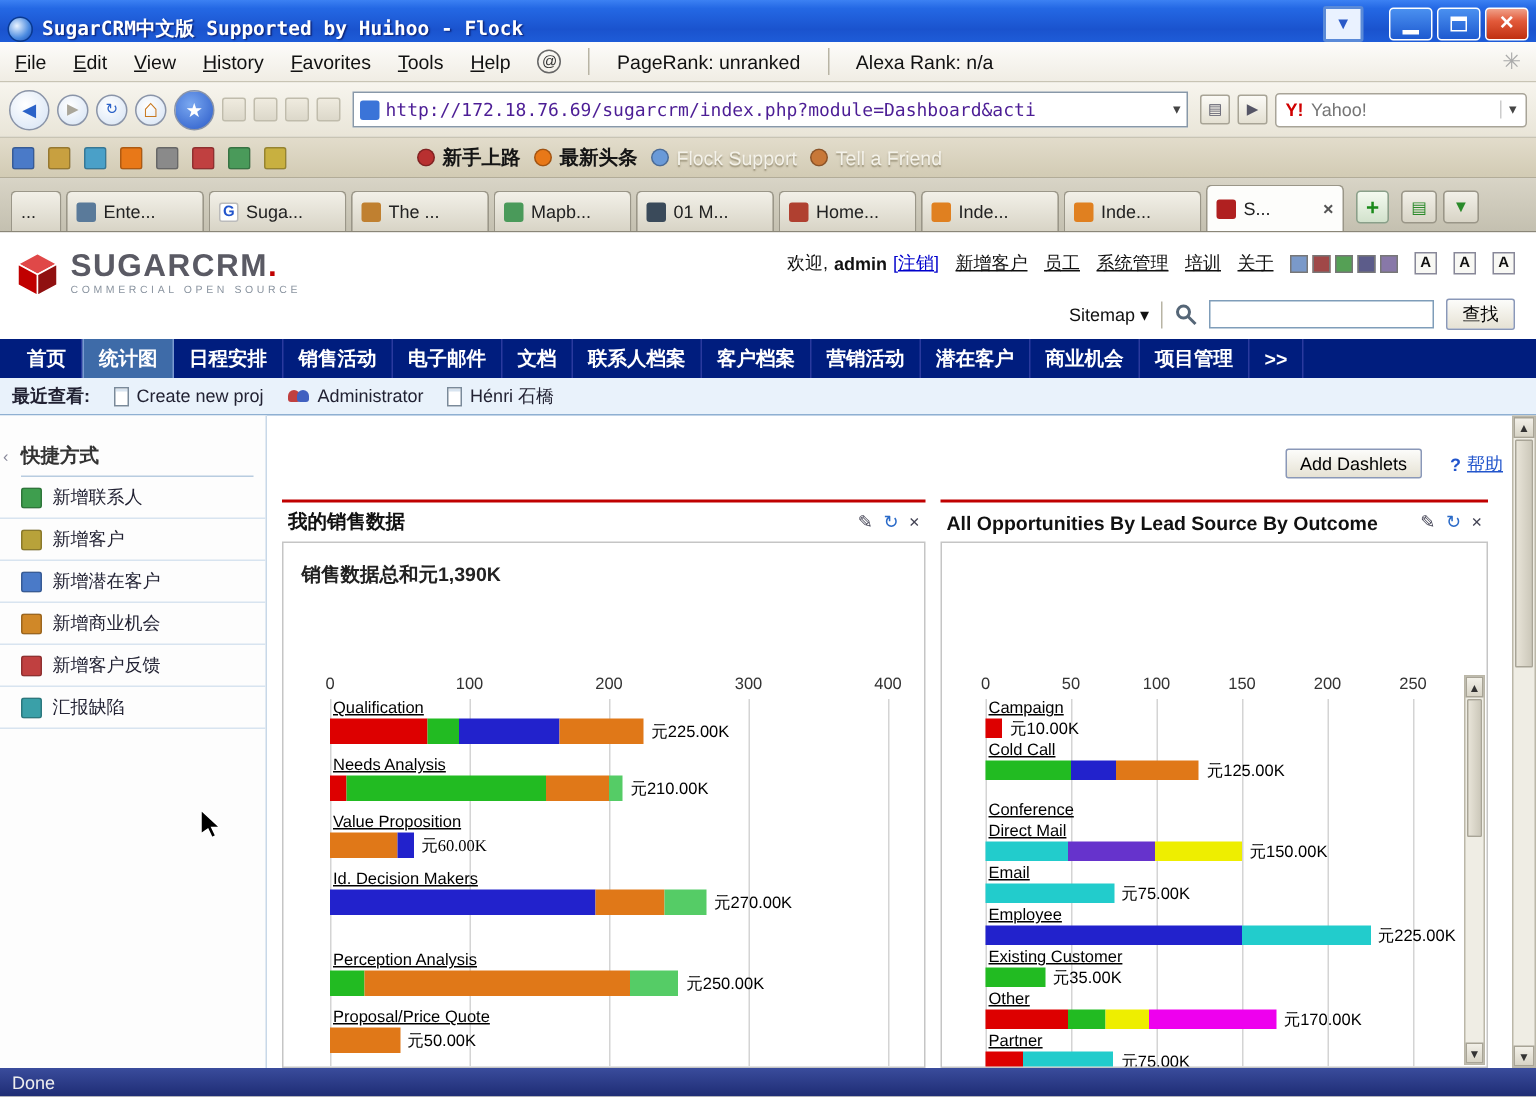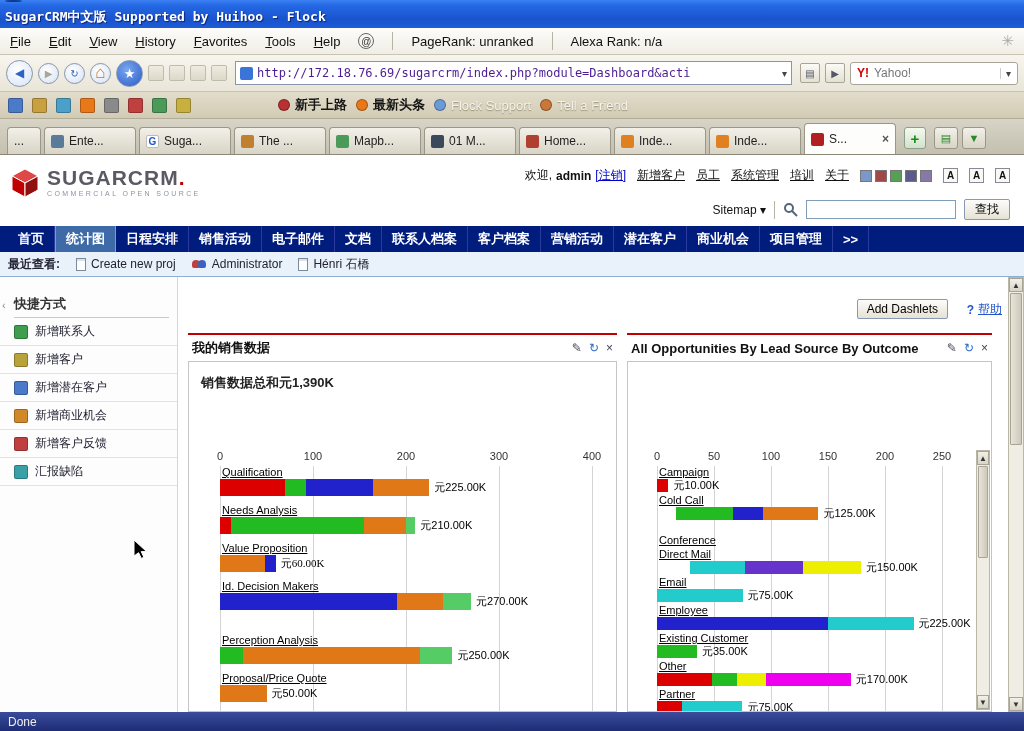--- a/index.html
+++ b/index.html
@@ -2,21 +2,21 @@
 <html><head>
 <meta charset="utf-8">
 <style>
   * { margin:0; padding:0; box-sizing:border-box; }
   body { font-family:"Liberation Sans", sans-serif; background:#666; }
   .screen { position:relative; width:1024px; height:731px; background:#fff; overflow:hidden; }
 
   
   .titlebar { position:absolute; top:0; left:0; right:0; height:28px;
     background:linear-gradient(180deg,#3C81F3 0%,#2468E4 20%,#1A53CE 70%,#1E5CD8 100%);
-    display:flex; align-items:flex-start; padding:0 5px; gap:6px;flex-direction:column; }
+    display:flex; align-items:flex-end; padding:0 5px; gap:6px; }
   .flock-logo { width:17px; height:17px; border-radius:50%; background:radial-gradient(circle at 35% 35%,#EAF4FF,#4A8AE0 60%,#1A4AB0); border:1px solid #0A3A90; }
   .title-text { color:#fff; font-family:"DejaVu Sans Mono", monospace; font-weight:bold; font-size:13px; text-shadow:1px 1px 1px rgba(0,0,60,.6); white-space:nowrap; }
   .tb-right { margin-left:auto; display:flex; align-items:center; gap:3px; }
   .dl-btn { width:27px; height:24px; margin-right:14px; background:#EAF2FF; border:2px solid #5A8AD8; border-radius:2px; display:flex; align-items:center; justify-content:center; color:#2A5AC8; font-size:11px; }
   .win-btn { width:29px; height:22px; border:1px solid #fff; border-radius:3px; display:flex; align-items:center; justify-content:center; }
   .win-btn.min, .win-btn.max { background:linear-gradient(#4A90F0,#1E5AD0); }
   .win-btn.close { background:linear-gradient(#F0A088,#E25A3A 40%,#C03010); color:#fff; font-size:16px; font-weight:bold; }
   .min-glyph { width:11px; height:3px; background:#fff; margin-top:10px; }
   .max-glyph { width:11px; height:10px; border:1px solid #fff; border-top:3px solid #fff; }
 
@@ -552,33 +552,33 @@
               <div class="crows" style="padding-left: 29px;">
                 <div class="crow" data-name="chart-row" style="margin-bottom: 2px;">
                   <div class="clabel" data-name="chart-category-label">Campaign</div>
                   <div class="cbar" data-name="chart-bar" style="height: 13px;">
                     <span class="cseg" data-name="bar-segment" style="width: 11.4px; background: rgb(221, 0, 0);"></span>
                     <span class="cval" data-name="bar-value-label">元10.00K</span>
                   </div>
                 </div>
                 <div class="crow" data-name="chart-row" style="margin-bottom: 2px;">
                   <div class="clabel" data-name="chart-category-label">Cold Call</div>
-                  <div class="cbar" data-name="chart-bar" style="height: 13px; padding-left: 19px;">
+                  <div class="cbar" data-name="chart-bar" style="height: 13px;">
                     <span class="cseg" data-name="bar-segment" style="width: 57px; background: rgb(34, 187, 34);"></span>
                     <span class="cseg" data-name="bar-segment" style="width: 29.64px; background: rgb(34, 34, 204);"></span>
                     <span class="cseg" data-name="bar-segment" style="width: 55.86px; background: rgb(224, 120, 24);"></span>
                     <span class="cval" data-name="bar-value-label">元125.00K</span>
                   </div>
                 </div>
                 <div class="crow" data-name="chart-row" style="margin-bottom: 2px; margin-top: 14px;">
                   <div class="clabel" data-name="chart-category-label">Conference</div>
                 </div>
                 <div class="crow" data-name="chart-row" style="margin-bottom: 2px;">
                   <div class="clabel" data-name="chart-category-label">Direct Mail</div>
-                  <div class="cbar" data-name="chart-bar" style="height: 13px; padding-left: 33px;">
+                  <div class="cbar" data-name="chart-bar" style="height: 13px;">
                     <span class="cseg" data-name="bar-segment" style="width: 54.72px; background: rgb(34, 204, 204);"></span>
                     <span class="cseg" data-name="bar-segment" style="width: 58.14px; background: rgb(102, 51, 204);"></span>
                     <span class="cseg" data-name="bar-segment" style="width: 58.14px; background: rgb(238, 238, 0);"></span>
                     <span class="cval" data-name="bar-value-label">元150.00K</span>
                   </div>
                 </div>
                 <div class="crow" data-name="chart-row" style="margin-bottom: 2px;">
                   <div class="clabel" data-name="chart-category-label">Email</div>
                   <div class="cbar" data-name="chart-bar" style="height: 13px;">
                     <span class="cseg" data-name="bar-segment" style="width: 85.5px; background: rgb(34, 204, 204);"></span>

